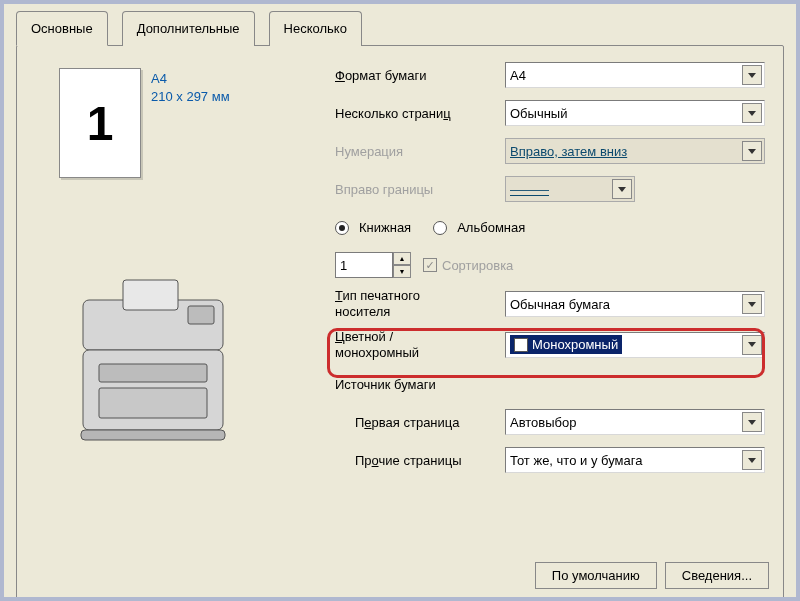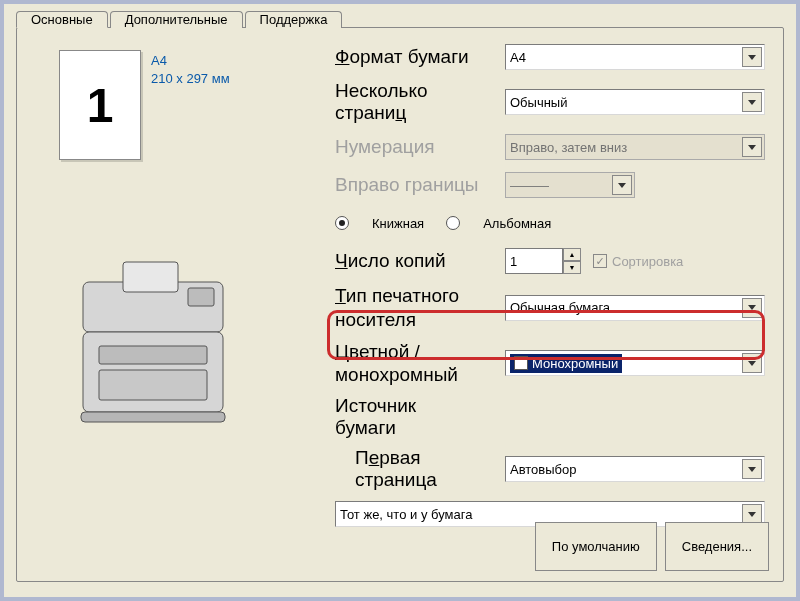--- a/index.html
+++ b/index.html
@@ -25,23 +25,23 @@
     display: flex;
     padding-left: 12px;
     padding-top: 6px;
     position: relative;
     z-index: 2;
   }
   .tab {
     border: 1px solid #888;
     border-bottom: none;
     background: #ece9d8;
-    padding: 0 14px;
-    font-size: 13px;
-    margin-right: 2px;
+    padding: 9px 14px;
+    font-size: 13px;
+    margin-right: 14px;
     border-radius: 4px 4px 0 0;
     position: relative;
     top: 1px;
     cursor: pointer;
   }
   .tab.active {
     background: #ece9d8;
     border-bottom: 1px solid #ece9d8;
     z-index: 3;
   }
@@ -95,41 +95,41 @@
     width: 430px;
   }
   .row {
     display: flex;
     align-items: center;
     margin-bottom: 8px;
     min-height: 30px;
   }
   .row-label {
     width: 170px;
-    font-size: 19px;
+    font-size: 13px;
     color: #000;
     padding-right: 24px;
   }
   .row-label.disabled { color: #a0a0a0; }
   .row-label.multiline { line-height: 1.25; }
   .row-control { flex: 1; display: flex; align-items: center; gap: 8px; }
   .combo {
     width: 100%;
     height: 26px;
     border: 1px solid #7b7b7b;
     border-right-color: #d8d8d8;
     border-bottom-color: #d8d8d8;
     background: #fff;
     font-size: 13px;
     display: flex;
     align-items: center;
     padding: 0 4px;
     position: relative;
   }
-  .combo.disabled { background: #e4e0cf; border-color: #aaa; color: #737373; }
+  .combo.disabled { background: #e4e0cf; border-color: #aaa; color: #0c4a6e; text-decoration: underline; }
   .combo .arrow {
     position: absolute;
     right: 2px;
     top: 2px;
     width: 20px;
     height: 20px;
     background: #ece9d8;
     border: 1px solid #888;
     display: flex;
     align-items: center;
@@ -150,21 +150,21 @@
     padding: 2px 4px;
     display: inline-flex;
     align-items: center;
     gap: 4px;
   }
   .combo .mini-icon {
     width: 14px; height: 14px; background: #fff; border: 1px solid #555;
     display: inline-block;
   }
   .radio {
-    display: inline-flex; align-items: flex-start; gap: 23px; font-size: 13px; margin-right: 14px;
+    display: inline-flex; align-items: flex-end; gap: 10px; font-size: 13px; margin-right: 14px;
   }
   .radio .dot {
     width: 14px; height: 14px; border-radius: 50%; border: 1px solid #555; background: #fff; display: inline-flex; align-items: center; justify-content: center;
   }
   .radio.checked .dot::after { content: ""; width: 6px; height: 6px; background: #222; border-radius: 50%; }
   .spin {
     display: flex; align-items: stretch; width: 80px; height: 26px;
   }
   .spin input {
     width: 58px; border: 1px solid #7b7b7b; font-size: 13px; padding: 0 4px;
@@ -184,36 +184,36 @@
   .btn-row {
     position: absolute;
     bottom: 10px;
     right: 14px;
     display: flex;
     gap: 8px;
   }
   .btn {
     border: 1px solid #888;
     background: #ece9d8;
-    padding: 16px 16px;
+    padding: 5px 16px;
     font-size: 13px;
     cursor: pointer;
     margin-top: 28px;
   }
   .hotkey { text-decoration: underline; }
 </style>
 </head>
 <body>
 
 <div class="dialog">
 
   <div class="tab-row">
     <div class="tab active">Основные</div>
     <div class="tab">Дополнительные</div>
-    <div class="tab">Поддержка</div>
+    <div class="tab">Несколько</div>
   </div>
 
   <div class="tab-content">
 
     <div class="left-col">
       <div class="page-preview">1</div>
       <div class="page-info">
         <div>A4</div>
         <div>210 x 297 мм</div>
       </div>
@@ -282,21 +282,20 @@
             <span>Книжная</span>
           </span>
           <span class="radio">
             <span class="dot"></span>
             <span>Альбомная</span>
           </span>
         </div>
       </div>
 
       <div class="row">
-        <div class="row-label"><span class="hotkey">Ч</span>исло копий</div>
         <div class="row-control">
           <div class="spin">
             <input type="text" value="1" style="">
             <div class="btns">
               <div>▲</div>
               <div>▼</div>
             </div>
           </div>
           <span class="checkbox">
             <span class="box">✓</span>
@@ -337,20 +336,21 @@
         <div class="row-label" style="padding-left:20px">П<span class="hotkey">е</span>рвая страница</div>
         <div class="row-control">
           <div class="combo">
             <span class="val">Автовыбор</span>
             <span class="arrow"></span>
           </div>
         </div>
       </div>
 
       <div class="row">
+        <div class="row-label" style="padding-left:20px">Пр<span class="hotkey">о</span>чие страницы</div>
         <div class="row-control">
           <div class="combo">
             <span class="val">Тот же, что и у бумага</span>
             <span class="arrow"></span>
           </div>
         </div>
       </div>
 
     </div>
 

